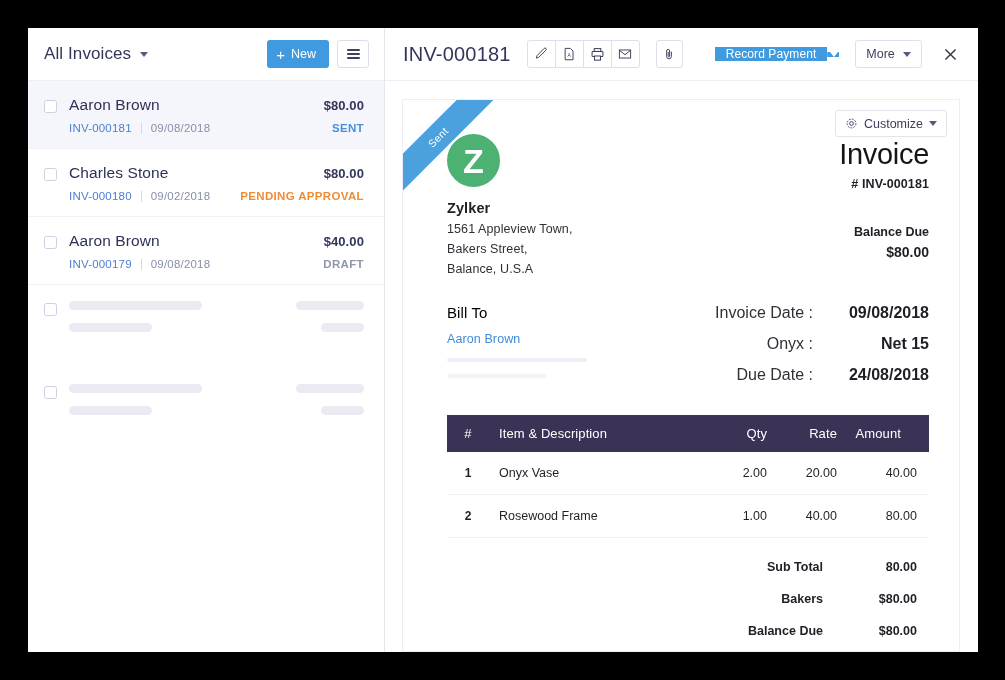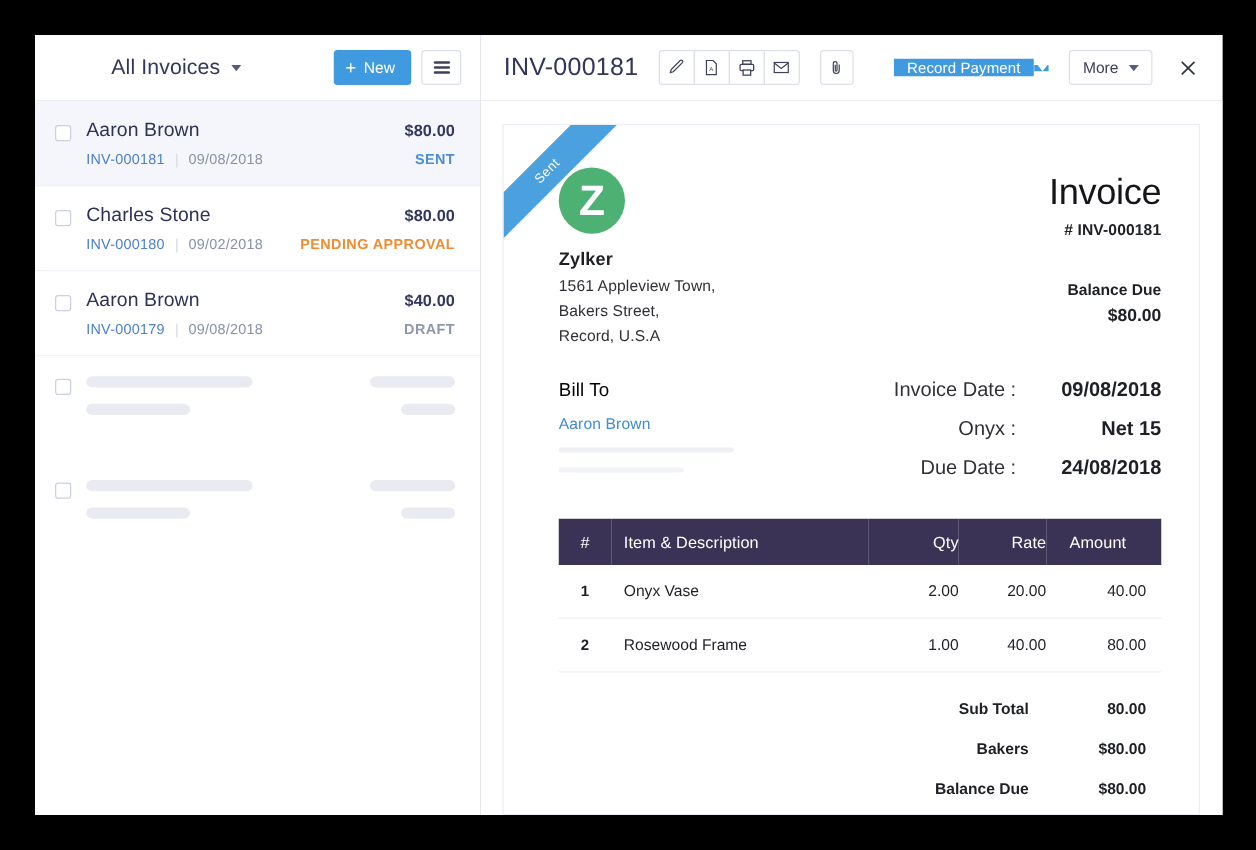--- a/index.html
+++ b/index.html
@@ -43,21 +43,20 @@
     border-bottom: 1px solid #eceef4;
     background: #fff;
   }
 
   #list-title-group {
     display: flex;
     align-items: center;
     gap: 9px;
     flex: 1;
     cursor: pointer;
-    margin-left: 45px;
   }
   #list-title {
     font-size: 17px;
     color: #33375a;
     letter-spacing: .1px;
   }
   .caret-down {
     width: 0; height: 0;
     border-left: 4.5px solid transparent;
     border-right: 4.5px solid transparent;
@@ -645,28 +644,36 @@
       </div>
     </div>
 
     <div id="detail-body">
       <div id="invoice-card">
 
         <div id="sent-ribbon">
           <span id="sent-ribbon-label">Sent</span>
         </div>
 
+        <button id="customize-button">
+          <svg width="13" height="13" viewBox="0 0 16 16">
+            <circle cx="8" cy="8" r="2.3" fill="none" stroke="#3b3f5c" stroke-width="1.2"></circle>
+            <circle cx="8" cy="8" r="5.4" fill="none" stroke="#3b3f5c" stroke-width="1.2" stroke-dasharray="2.1 1.5"></circle>
+          </svg>
+          <span>Customize</span>
+          <span class="caret-down"></span>
+        </button>
 
         <div id="invoice-top">
           <div>
             <div id="logo-circle">Z</div>
             <div id="org-name">Zylker</div>
             <div class="org-addr-line">1561 Appleview Town,</div>
             <div class="org-addr-line">Bakers Street,</div>
-            <div class="org-addr-line">Record, U.S.A</div>
+            <div class="org-addr-line">Balance, U.S.A</div>
           </div>
 
           <div id="invoice-top-right">
             <div id="invoice-word">Invoice</div>
             <div id="invoice-number"># INV-000181</div>
             <div id="balance-due-label">Balance Due</div>
             <div id="balance-due-value">$80.00</div>
           </div>
         </div>
 

